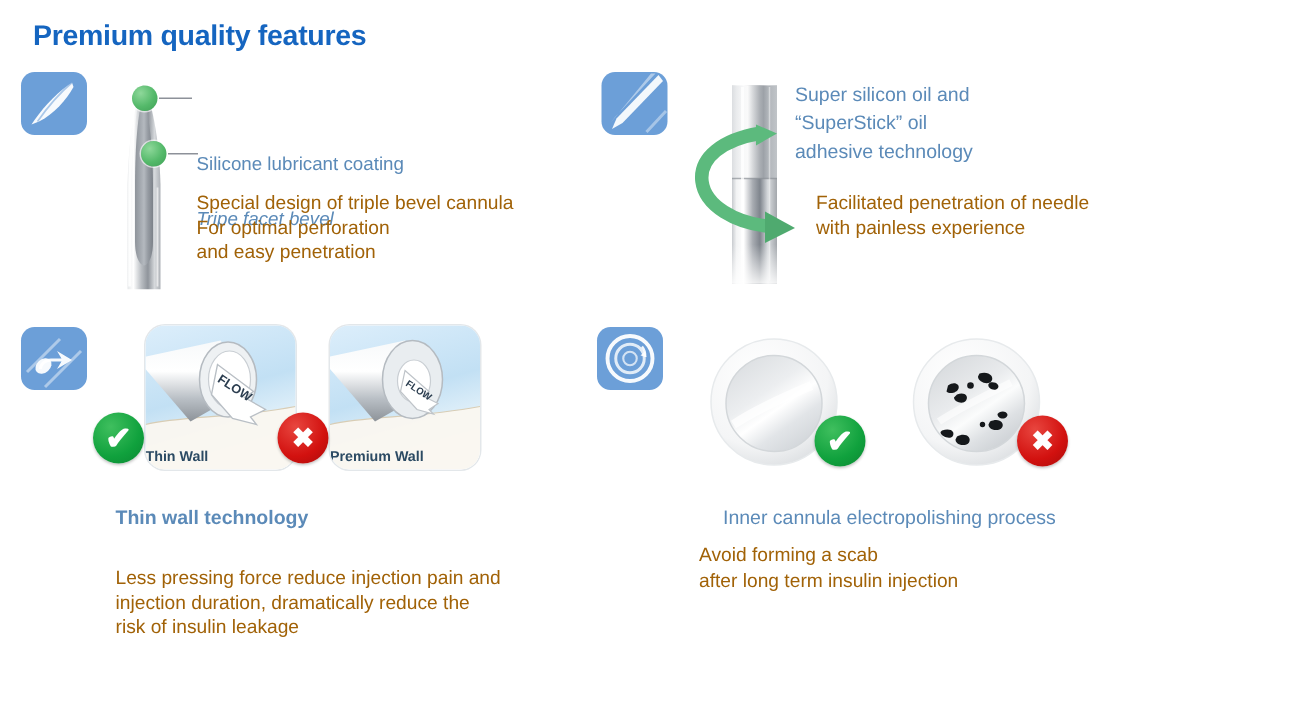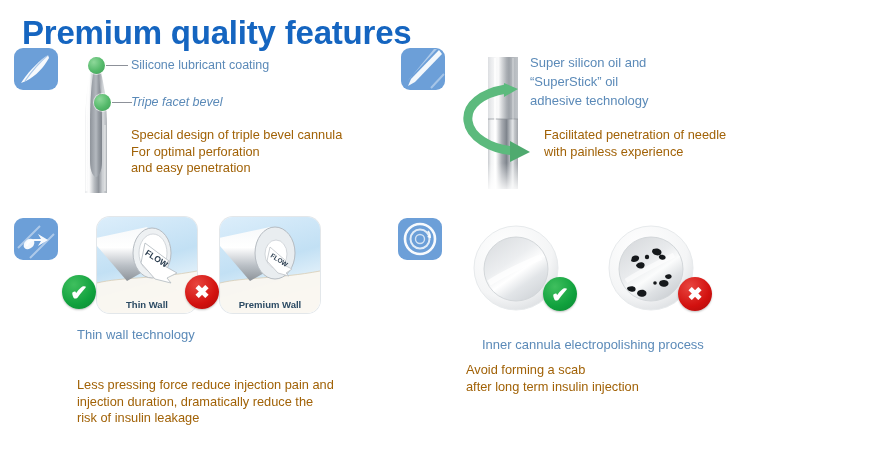--- a/index.html
+++ b/index.html
@@ -10,21 +10,21 @@
     background:#ffffff;
     font-family:"Liberation Sans", sans-serif;
     overflow:hidden;
     position:relative;
   }
   .stage { position:absolute; inset:0; }
 
   
   .page-title {
     position:absolute; left:22px; top:14px;
-    font-size:33px; font-weight:bold; letter-spacing:-0.2px;
+    font-size:19px; font-weight:bold; letter-spacing:-0.2px;
     color:#1565c0;
     white-space:nowrap;
   }
 
   
   .panel { position:absolute; }
   #panel-1 { left:0;   top:45px;  width:440px; height:160px; }
   #panel-2 { left:400px; top:45px; width:476px; height:160px; }
   #panel-3 { left:0;   top:215px; width:400px; height:230px; }
   #panel-4 { left:395px; top:215px; width:481px; height:230px; }
@@ -46,21 +46,21 @@
   
   .dot {
     position:absolute; width:17px; height:17px; border-radius:50%;
     background:radial-gradient(circle at 34% 30%, #8ed89a 0%, #54b96a 55%, #3f9f55 100%);
     box-shadow:0 0 0 1px rgba(255,255,255,.6);
   }
   .leader { position:absolute; height:1px; background:#8d9199; }
 
   .callout-label {
     position:absolute;
-    font-size:12.5px; color:#5b8ab8; white-space:nowrap;
+    font-size:12.5px; color:#5b8ab8; white-space:nowrap;margin-top:44px;
   }
 
   
   .body-copy {
     position:absolute;
     font-size:12.8px; line-height:16.5px; color:#a16207;
     white-space:pre-line;
   }
   .sub-heading {
     position:absolute;
@@ -72,21 +72,21 @@
 
   
   .wall-tile {
     position:absolute; width:100px; height:96px;
     border-radius:13px; overflow:hidden;
     background:linear-gradient(170deg,#eaf4fb 0%, #cfe6f6 40%, #e9f1f6 70%, #ffffff 100%);
     box-shadow:0 0 0 1px #e3e7ea;
   }
   .wall-caption {
     position:absolute; bottom:3px; left:0; right:0;
-    text-align:center; font-size:9.5px; font-weight:bold; color:#2b4a63;
+    font-size:9.5px; font-weight:bold; color:#2b4a63;
   }
 
   
   .verdict {
     position:absolute; width:34px; height:34px; border-radius:50%;
     display:flex; align-items:center; justify-content:center;
     color:#fff; font-weight:bold; line-height:1;
     box-shadow:0 1px 2px rgba(0,0,0,.25);
     z-index:6;
   }
@@ -282,21 +282,21 @@
         <ellipse cx="56" cy="37" rx="11" ry="14" fill="#ffffff"></ellipse>
         <ellipse cx="56" cy="37" rx="11" ry="14" fill="none" stroke="#c9ced3" stroke-width="0.8"></ellipse>
 
         <path d="M50 30 L66 44 L62 47 L72 52 L66 56 L69 59 L58 56 L47 44 Z" fill="#ffffff" stroke="#bfc4c9" stroke-width="0.8"></path>
         <text x="58" y="45" font-family="Liberation Sans, sans-serif" font-size="6.5" font-weight="bold" fill="#2b3d4f" transform="rotate(33 58 45)" text-anchor="middle">FLOW</text>
       </svg>
       <div class="wall-caption">Premium Wall</div>
     </div>
     <div class="verdict bad" style="left:185px; top:60px;">✖</div>
 
-    <div class="sub-heading" style="left:77px; top:112px;">Thin wall technology</div>
+    <div class="sub-heading" style="left:77px; top:122px;font-weight:bold;">Thin wall technology</div>
 
     <div class="body-copy" style="left:77px; top:162px; width:310px;">Less pressing force reduce injection pain and
 injection duration, dramatically reduce the
 risk of insulin leakage</div>
   </div>
 
   <div class="panel" id="panel-4">
 
     <div class="badge-icon" style="left:3px; top:3px;">
       <svg viewBox="0 0 44 42" aria-hidden="true">

